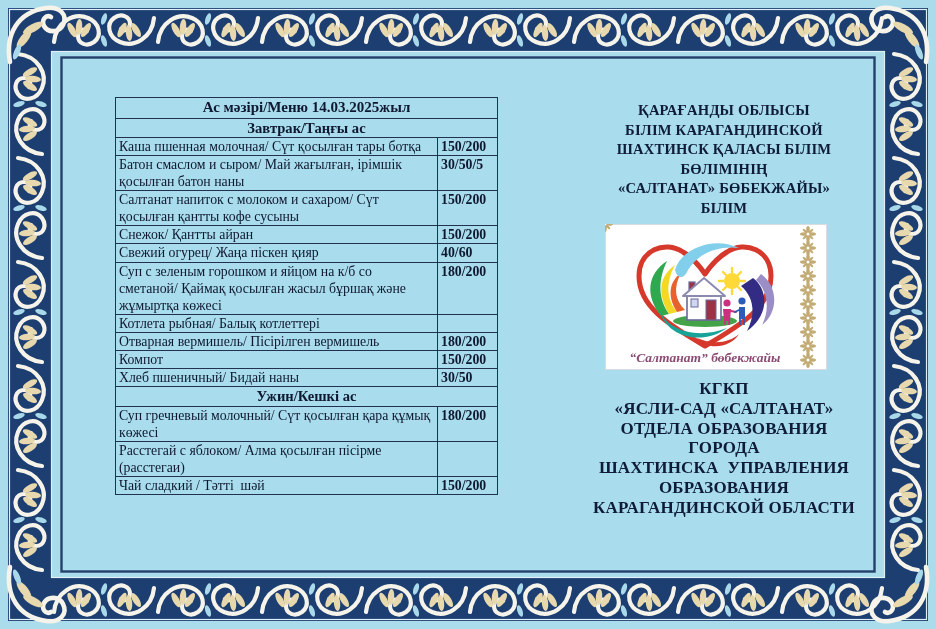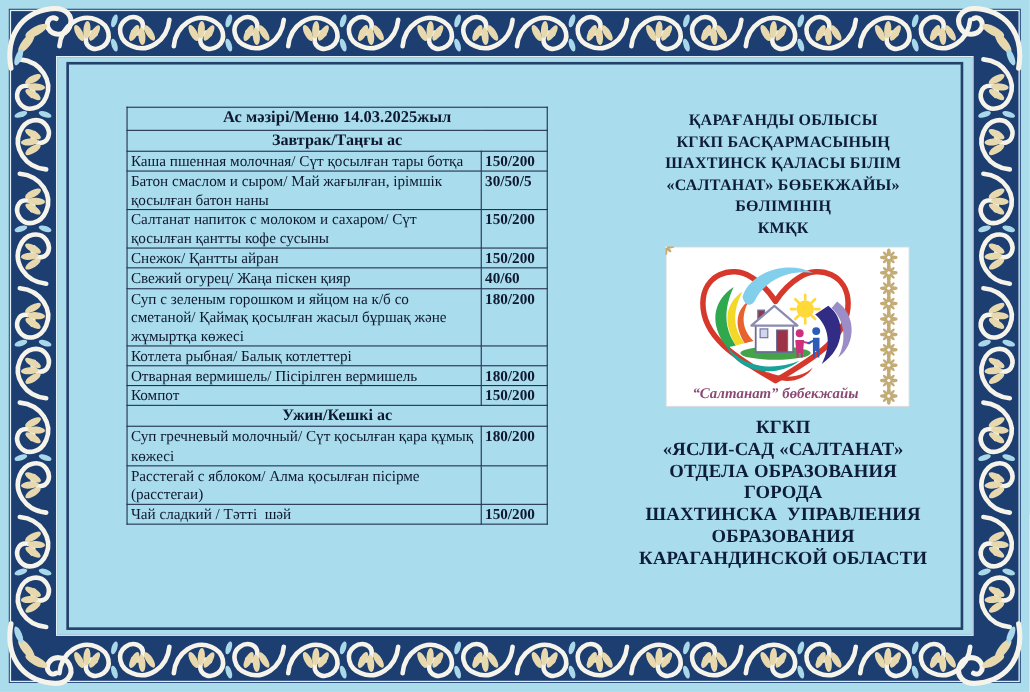--- a/index.html
+++ b/index.html
@@ -12,21 +12,21 @@
     border-collapse:collapse;table-layout:fixed;color:#0e1830;}
   .menu-table td{border:1.4px solid #22314f;padding:0 3px;font-size:13.8px;line-height:1.24;
     vertical-align:top;word-wrap:break-word;}
   .menu-table td.title{font-weight:bold;text-align:center;font-size:15px;line-height:1.3;}
   .menu-table td.section-header{font-weight:bold;text-align:center;font-size:14.6px;line-height:1.26;margin-top:29px;}
   .menu-table td.portion{width:60px;font-weight:bold;}
   .menu-table col.c-dish{width:322px;}
   .menu-table col.c-portion{width:60px;}
 
   
-  .org-block{position:absolute;z-index:2;width:336px;left:544px;text-align:center;
+  .org-block{position:absolute;z-index:2;width:336px;left:556px;text-align:center;
     font-weight:bold;color:#0e1c3a;}
   .org-kk{top:101px;font-size:14.6px;line-height:19.5px;letter-spacing:.2px;}
   .org-ru{top:379px;font-size:17px;line-height:19.8px;letter-spacing:.2px;}
 
   
   .logo-box{position:absolute;left:565px;top:224px;width:222px;height:146px;z-index:2;padding-left:40px;}
 </style>
 </head>
 <body>
 
@@ -146,44 +146,48 @@
         </tr>
         <tr>
           <td>Отварная вермишель/ Пісірілген вермишель</td>
           <td class="portion">180/200</td>
         </tr>
         <tr>
           <td>Компот</td>
           <td class="portion">150/200</td>
         </tr>
         <tr>
+          <td>Хлеб пшеничный/ Бидай наны</td>
+          <td class="portion">30/50</td>
+        </tr>
+        <tr>
           <td colspan="2" class="section-header">Ужин/Кешкі ас</td>
         </tr>
         <tr>
           <td>Суп гречневый молочный/ Сүт қосылған қара құмық көжесі</td>
           <td class="portion">180/200</td>
         </tr>
         <tr>
           <td>Расстегай с яблоком/ Алма қосылған пісірме (расстегаи)</td>
           <td class="portion"></td>
         </tr>
         <tr>
           <td>Чай сладкий / Тәтті&nbsp; шәй</td>
           <td class="portion">150/200</td>
         </tr>
       </tbody>
   </table>
 
   <div class="org-block org-kk">
       <div>ҚАРАҒАНДЫ ОБЛЫСЫ</div>
-      <div>КГКП БАСҚАРМАСЫНЫҢ</div>
+      <div>БІЛІМ КАРАГАНДИНСКОЙ</div>
       <div>ШАХТИНСК ҚАЛАСЫ БІЛІМ</div>
+      <div>БӨЛІМІНІҢ</div>
       <div>«САЛТАНАТ» БӨБЕКЖАЙЫ»</div>
-      <div>БӨЛІМІНІҢ</div>
-      <div>КМҚК</div>
+      <div>БІЛІМ</div>
     </div>
 
   <div class="logo-box">
     <svg width="222" height="146" viewBox="0 0 222 146" aria-hidden="true">
       <rect x="0.5" y="0.5" width="221" height="145" fill="#ffffff" stroke="#d8dde2"></rect>
 
       <g fill="#c2ab74">
         <g id="rosette">
           <ellipse cx="0" cy="-4" rx="1.8" ry="4"></ellipse>
             <ellipse cx="0" cy="4" rx="1.8" ry="4"></ellipse>

